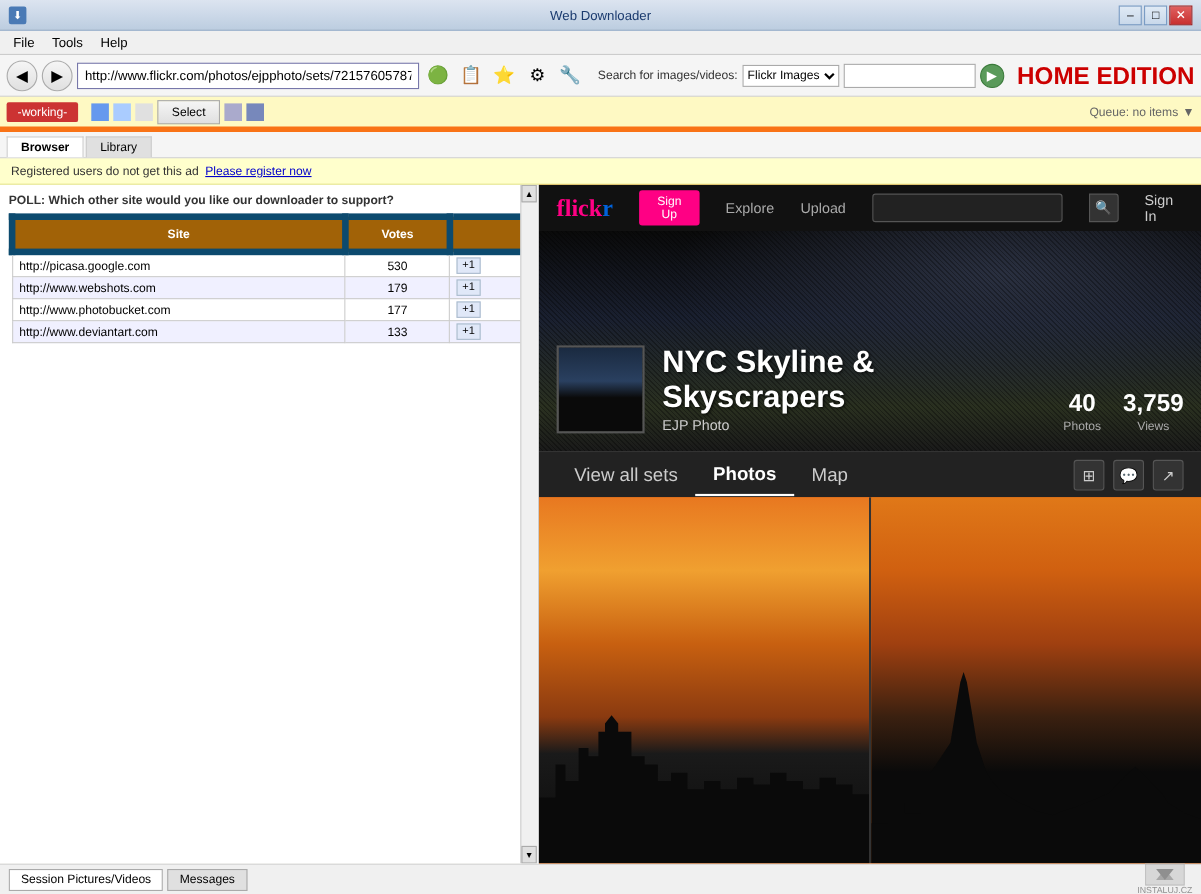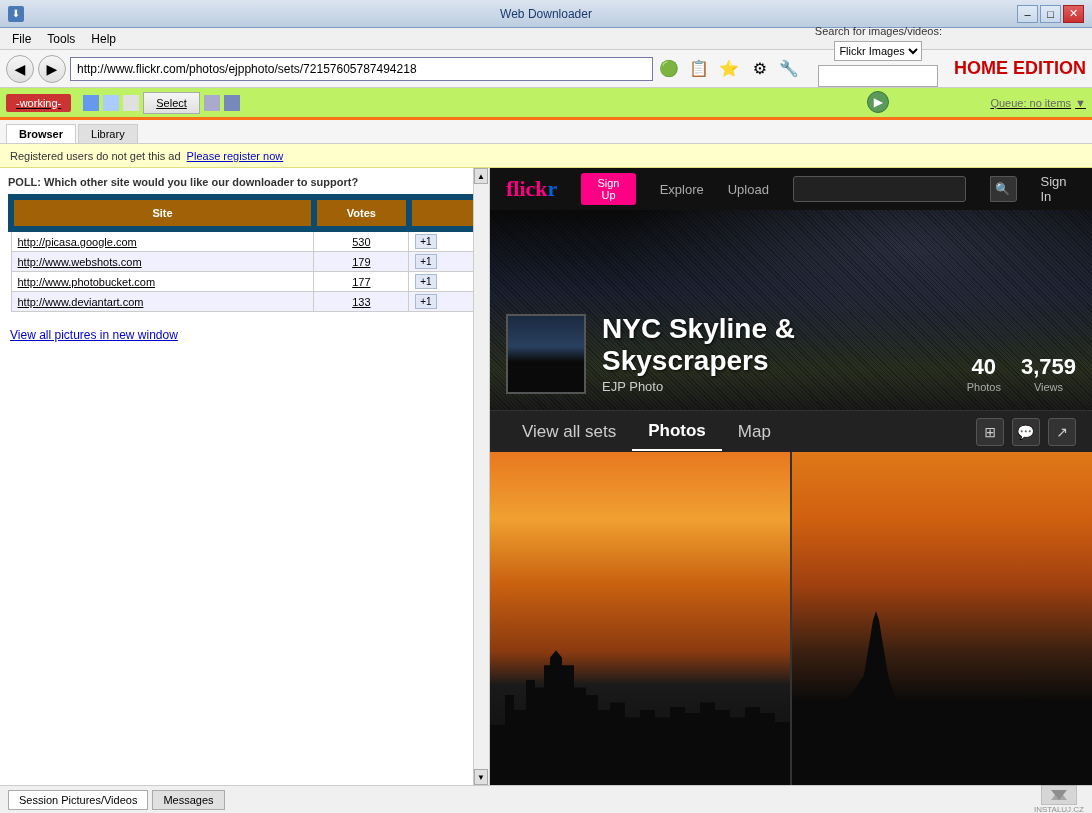--- a/index.html
+++ b/index.html
@@ -46,38 +46,36 @@
     .nav-btn { width: 28px; height: 28px; background: linear-gradient(to bottom, #f5f5f5, #e0e0e0); border: 1px solid #aaa; border-radius: 50%; display: flex; align-items: center; justify-content: center; cursor: pointer; font-size: 14px; }
     #url-bar { flex: 1; height: 24px; border: 1px solid #7777aa; background: white; padding: 0 6px; font-size: 12px; }
     .toolbar-icon-btn { width: 26px; height: 26px; display: flex; align-items: center; justify-content: center; cursor: pointer; background: none; border: none; font-size: 16px; }
 
     
     #search-area {
       display: flex;
       align-items: center;
       gap: 4px;
       margin-left: 8px;
-      flex-direction: column;
     }
     #search-label { font-size: 11px; color: #333; white-space: nowrap; }
     #search-dropdown { height: 20px; font-size: 11px; border: 1px solid #aaa; background: white; }
     #search-input { width: 120px; height: 22px; border: 1px solid #aaa; background: white; font-size: 11px; padding: 0 4px; }
     .search-go-btn { width: 22px; height: 22px; background: #5a9a5a; border: 1px solid #3a7a3a; border-radius: 50%; display: flex; align-items: center; justify-content: center; cursor: pointer; color: white; font-size: 12px; }
-    #home-edition { color: #cc0000; font-size: 18px; font-weight: bold; margin-left: 8px; white-space: nowrap; }
+    #home-edition { color: #cc0000; font-size: 22px; font-weight: bold; margin-left: 8px; white-space: nowrap; }
 
     
     #toolbar2 {
-      background: #bef264;
+      background: #fef9c3;
       height: 32px;
       display: flex;
       align-items: center;
       padding: 0 6px;
       gap: 4px;
-      border-bottom: 3px solid #f97316;
-      text-decoration: underline;
+      border-bottom: 5px solid #f97316;
     }
     .status-badge { background: #cc3333; color: white; padding: 3px 10px; font-size: 11px; border-radius: 2px; }
     .color-block { width: 18px; height: 18px; cursor: pointer; }
     .select-btn { height: 22px; padding: 0 12px; background: linear-gradient(to bottom, #f5f5f5, #e0e0e0); border: 1px solid #aaa; cursor: pointer; font-size: 11px; }
     .queue-text { margin-left: auto; font-size: 11px; color: #666; display: flex; align-items: center; gap: 4px; }
 
     
     #tabs {
       background: #f5f5f5;
       height: 24px;
@@ -138,21 +136,20 @@
     #poll-table th {
       background: #a16207;
       color: white;
       padding: 7px 6px;
       text-align: center;
       border: 6px solid #0c4a6e;
     }
     #poll-table td {
       padding: 2px 6px;
       border: 1px solid #ccc;
-      text-decoration: underline;
     }
     #poll-table tr:nth-child(even) { background: #f0f0ff; }
     .vote-btn { background: #e0e8f8; border: 1px solid #aabbcc; font-size: 10px; padding: 1px 4px; cursor: pointer; }
 
     
     #view-pictures-link {
       padding: 8px 10px;
       color: #0000cc;
       text-decoration: underline;
       cursor: pointer;
@@ -448,21 +445,20 @@
       <td><button class="vote-btn">+1</button></td>
             </tr>
             <tr>
               <td>http://www.deviantart.com</td>
       <td style="text-align:center">133</td>
       <td><button class="vote-btn">+1</button></td>
             </tr>
           </tbody>
       </table>
     </div>
-    <div id="view-pictures-link">View all pictures in new window</div>
 
     <div style="position:absolute;right:0;top:0;width:16px;height:100%;background:#f0f0f0;border-left:1px solid #ccc;display:flex;flex-direction:column;">
       <div class="scroll-arrow">▲</div>
       <div style="flex:1;"></div>
       <div class="scroll-arrow">▼</div>
     </div>
   </div>
 
   <div id="flickr-section">
 

